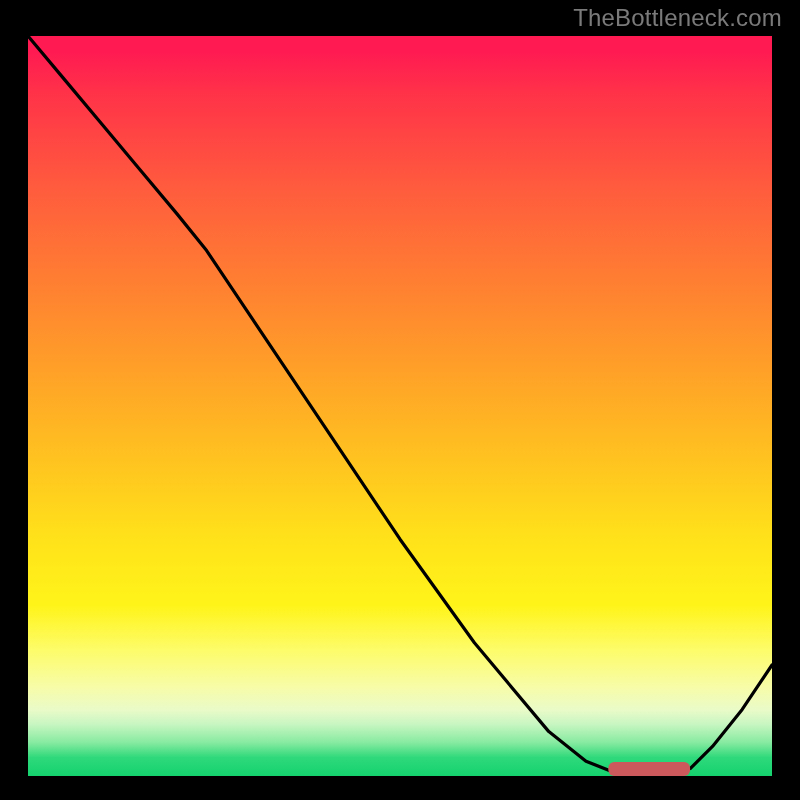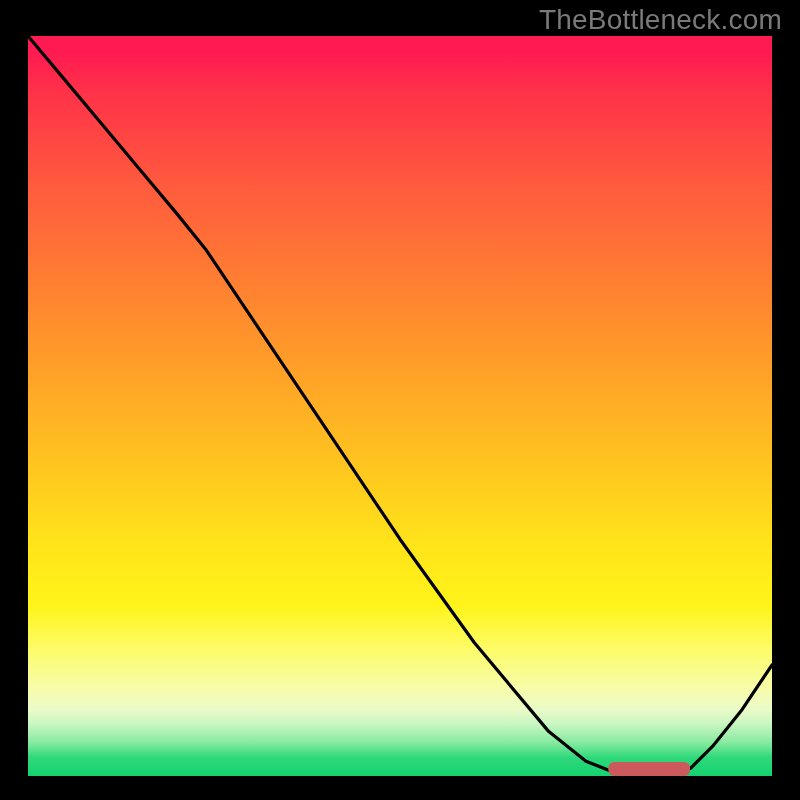--- a/index.html
+++ b/index.html
@@ -17,21 +17,21 @@
     top: 0;
     width: 800px;
     height: 800px;
     background: #000;
   }
   .attribution {
     position: absolute;
     top: 4px;
     right: 18px;
     color: #7a7a7a;
-    font-size: 28px;
+    font-size: 24px;
     font-weight: 500;
     letter-spacing: 0.2px;
   }
   .plot {
     position: absolute;
     left: 28px;
     top: 36px;
     width: 744px;
     height: 740px;
     

